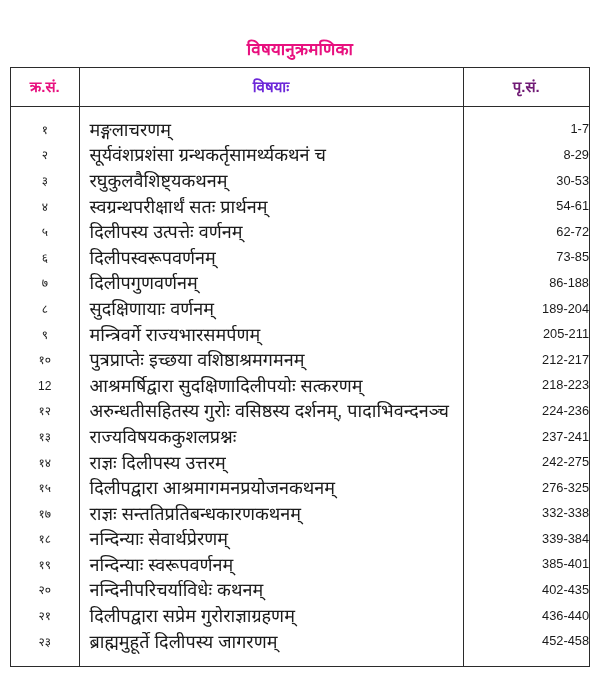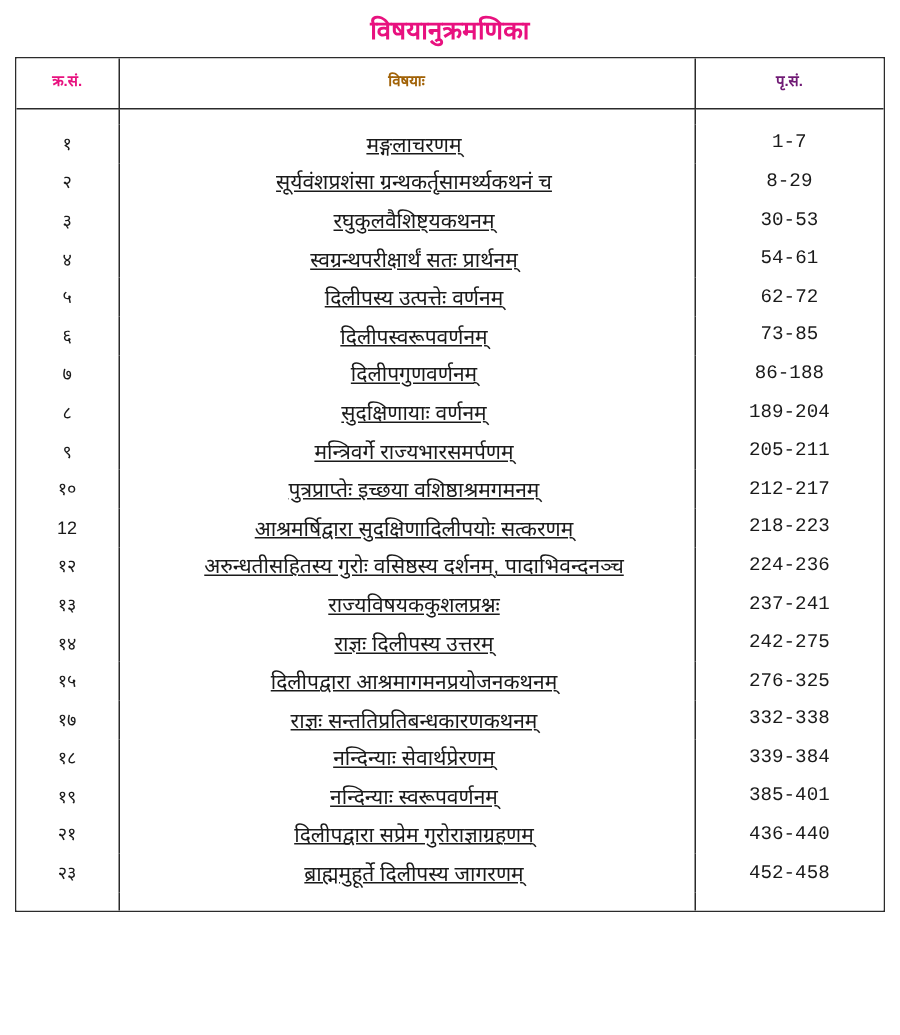--- a/index.html
+++ b/index.html
@@ -55,21 +55,21 @@
   }
 
   col.c-sno   { width: 68px; }
   col.c-topic { width: 384px; }
   col.c-page  { width: 126px; }
 
   
   thead th {
     font-family: "Liberation Sans", "DejaVu Sans", sans-serif;
     font-weight: bold;
-    font-size: 10px;
+    font-size: 15px;
     line-height: 1;
     padding: 11px 4px 12px 4px;
     border-bottom: 1.5px solid #2b2b2b;
     text-align: center;
     vertical-align: middle;
     white-space: nowrap;
   }
   thead th.th-sno   { border-right: 1.5px solid #2b2b2b; }
   thead th.th-topic { border-right: 1.5px solid #2b2b2b; }
 
@@ -82,63 +82,62 @@
     vertical-align: middle;
     border: 0;
   }
   tbody td.td-sno {
     text-align: center;
     border-right: 1.5px solid #2b2b2b;
     font-family: "Liberation Sans", "DejaVu Sans", sans-serif;
     font-size: 12px;
   }
   tbody td.td-topic {
-    text-align: center;
+    text-align: left;
     padding-left: 10px;
     border-right: 1.5px solid #2b2b2b;
     font-family: "Liberation Sans", "DejaVu Sans", sans-serif;
-    font-size: 14px;
+    font-size: 18px;
     white-space: nowrap;
-    text-decoration: underline;
   }
   tbody td.td-page {
-    text-align: center;
-    font-family: Liberation Mono, monospace;
+    text-align: right;
+    font-family: Liberation Sans, sans-serif;
     font-size: 12.8px;
     white-space: nowrap;
   }
 
   
   tbody tr.spacer-top td { height: 10px; }
   tbody tr.spacer-bottom td { height: 12px; }
   tbody tr.spacer-top td.td-sno,
   tbody tr.spacer-top td.td-topic,
   tbody tr.spacer-bottom td.td-sno,
   tbody tr.spacer-bottom td.td-topic {
     border-right: 1.5px solid #2b2b2b;
   }
 </style>
 </head>
 <body style="background: rgb(255, 255, 255); color: rgb(26, 26, 26);">
 
 <div class="page">
 
-  <h1 class="doc-title" style="color: rgb(232, 17, 127);">विषयानुक्रमणिका</h1>
+  <h1 class="doc-title" style="color: rgb(232, 17, 127); margin-top: 29px;">विषयानुक्रमणिका</h1>
 
   <div class="toc-wrap">
     <table class="toc">
       <colgroup>
         <col class="c-sno">
         <col class="c-topic">
         <col class="c-page">
       </colgroup>
       <thead>
         <tr>
           <th class="th-sno" style="color: rgb(232, 17, 127);">क्र.सं.</th>
-          <th class="th-topic" style="color: #a16207;">विषयाः</th>
+          <th class="th-topic" style="color: #6d28d9;">विषयाः</th>
           <th class="th-page" style="color: #701a75;">पृ.सं.</th>
         </tr>
       </thead>
       <tbody id="toc-body">
 
       <tr class="spacer-top">
             <td class="td-sno"></td>
             <td class="td-topic"></td>
             <td class="td-page"></td>
           </tr>
@@ -226,20 +225,25 @@
             <td class="td-sno">१८</td>
             <td class="td-topic">नन्दिन्याः सेवार्थप्रेरणम्</td>
             <td class="td-page">339-384</td>
           </tr>
           <tr>
             <td class="td-sno">१९</td>
             <td class="td-topic">नन्दिन्याः स्वरूपवर्णनम्</td>
             <td class="td-page">385-401</td>
           </tr>
           <tr>
+            <td class="td-sno">२०</td>
+            <td class="td-topic">नन्दिनीपरिचर्याविधेः कथनम्</td>
+            <td class="td-page">402-435</td>
+          </tr>
+          <tr>
             <td class="td-sno">२१</td>
             <td class="td-topic">दिलीपद्वारा  सप्रेम गुरोराज्ञाग्रहणम्</td>
             <td class="td-page">436-440</td>
           </tr>
           <tr>
             <td class="td-sno">२३</td>
             <td class="td-topic">ब्राह्ममुहूर्ते दिलीपस्य जागरणम्</td>
             <td class="td-page">452-458</td>
           </tr>
           <tr class="spacer-bottom">

